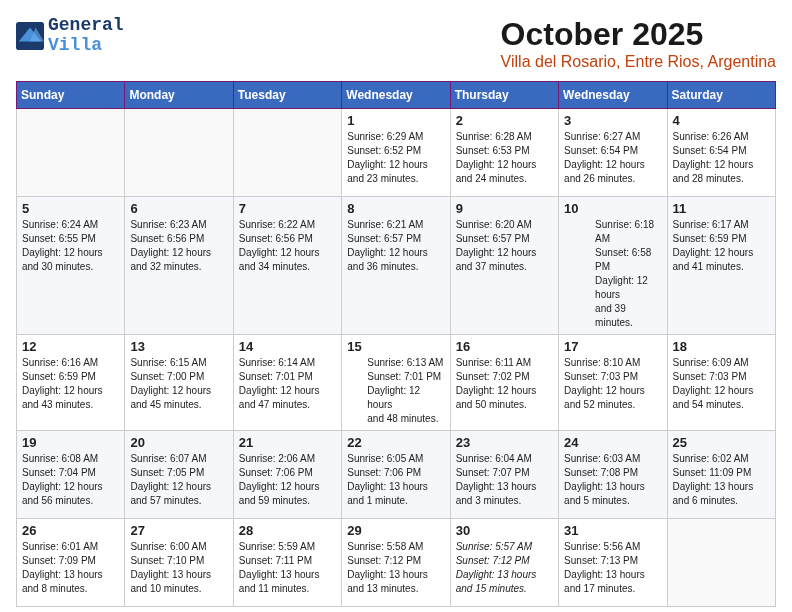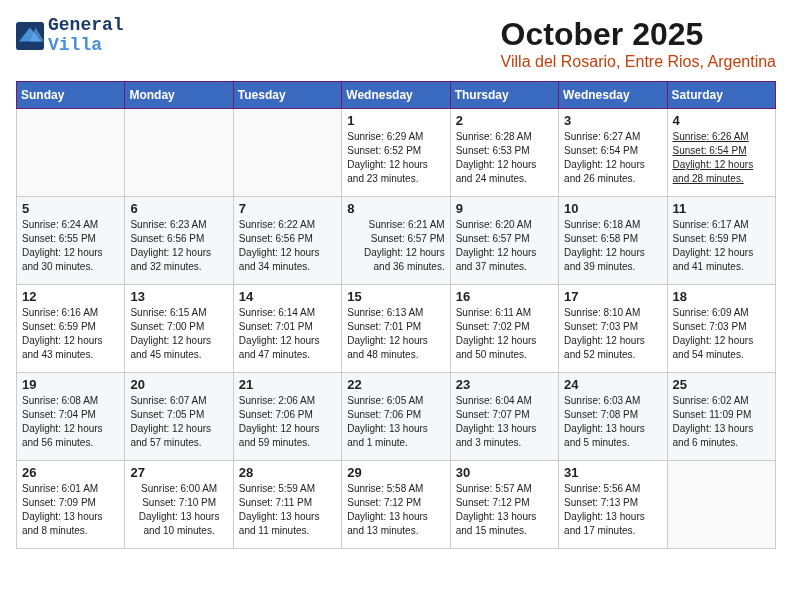--- a/index.html
+++ b/index.html
@@ -140,21 +140,21 @@
         </td>
         <td>
           <div class="day-num">3</div>
           <div class="day-info" style="white-space: pre-line;">Sunrise: 6:27 AM
 Sunset: 6:54 PM
 Daylight: 12 hours
 and 26 minutes.</div>
         </td>
         <td>
           <div class="day-num">4</div>
-          <div class="day-info" style="white-space: pre-line; text-decoration: underline;">Sunrise: 6:26 AM
+          <div class="day-info" style="white-space: pre-line;">Sunrise: 6:26 AM
 Sunset: 6:54 PM
 Daylight: 12 hours
 and 28 minutes.</div>
         </td>
       </tr>
       <tr>
         <td>
           <div class="day-num">5</div>
           <div class="day-info" style="white-space: pre-line;">Sunrise: 6:24 AM
 Sunset: 6:55 PM
@@ -170,35 +170,35 @@
         </td>
         <td>
           <div class="day-num">7</div>
           <div class="day-info" style="white-space: pre-line;">Sunrise: 6:22 AM
 Sunset: 6:56 PM
 Daylight: 12 hours
 and 34 minutes.</div>
         </td>
         <td>
           <div class="day-num">8</div>
-          <div class="day-info" style="white-space: pre-line; text-align: right;">Sunrise: 6:21 AM
+          <div class="day-info" style="white-space: pre-line;">Sunrise: 6:21 AM
 Sunset: 6:57 PM
 Daylight: 12 hours
 and 36 minutes.</div>
         </td>
         <td>
           <div class="day-num">9</div>
           <div class="day-info" style="white-space: pre-line;">Sunrise: 6:20 AM
 Sunset: 6:57 PM
 Daylight: 12 hours
 and 37 minutes.</div>
         </td>
         <td>
           <div class="day-num">10</div>
-          <div class="day-info" style="white-space: pre-line;">Sunrise: 6:18 AM
+          <div class="day-info" style="white-space: pre-line; margin-left: 31px;">Sunrise: 6:18 AM
 Sunset: 6:58 PM
 Daylight: 12 hours
 and 39 minutes.</div>
         </td>
         <td>
           <div class="day-num">11</div>
           <div class="day-info" style="white-space: pre-line;">Sunrise: 6:17 AM
 Sunset: 6:59 PM
 Daylight: 12 hours
 and 41 minutes.</div>
@@ -221,21 +221,21 @@
         </td>
         <td>
           <div class="day-num">14</div>
           <div class="day-info" style="white-space: pre-line;">Sunrise: 6:14 AM
 Sunset: 7:01 PM
 Daylight: 12 hours
 and 47 minutes.</div>
         </td>
         <td>
           <div class="day-num">15</div>
-          <div class="day-info" style="white-space: pre-line;">Sunrise: 6:13 AM
+          <div class="day-info" style="white-space: pre-line; margin-left: 20px;">Sunrise: 6:13 AM
 Sunset: 7:01 PM
 Daylight: 12 hours
 and 48 minutes.</div>
         </td>
         <td>
           <div class="day-num">16</div>
           <div class="day-info" style="white-space: pre-line;">Sunrise: 6:11 AM
 Sunset: 7:02 PM
 Daylight: 12 hours
 and 50 minutes.</div>
@@ -309,42 +309,42 @@
       <tr>
         <td>
           <div class="day-num">26</div>
           <div class="day-info" style="white-space: pre-line;">Sunrise: 6:01 AM
 Sunset: 7:09 PM
 Daylight: 13 hours
 and 8 minutes.</div>
         </td>
         <td>
           <div class="day-num">27</div>
-          <div class="day-info" style="white-space: pre-line; text-align: center;">Sunrise: 6:00 AM
+          <div class="day-info" style="white-space: pre-line;">Sunrise: 6:00 AM
 Sunset: 7:10 PM
 Daylight: 13 hours
 and 10 minutes.</div>
         </td>
         <td>
           <div class="day-num">28</div>
           <div class="day-info" style="white-space: pre-line;">Sunrise: 5:59 AM
 Sunset: 7:11 PM
 Daylight: 13 hours
 and 11 minutes.</div>
         </td>
         <td>
           <div class="day-num">29</div>
           <div class="day-info" style="white-space: pre-line;">Sunrise: 5:58 AM
 Sunset: 7:12 PM
 Daylight: 13 hours
 and 13 minutes.</div>
         </td>
         <td>
           <div class="day-num">30</div>
-          <div class="day-info" style="white-space: pre-line;">Sunrise: 5:57 AM
+          <div class="day-info" style="white-space: pre-line; font-style: italic;">Sunrise: 5:57 AM
 Sunset: 7:12 PM
 Daylight: 13 hours
 and 15 minutes.</div>
         </td>
         <td>
           <div class="day-num">31</div>
           <div class="day-info" style="white-space: pre-line;">Sunrise: 5:56 AM
 Sunset: 7:13 PM
 Daylight: 13 hours
 and 17 minutes.</div>

